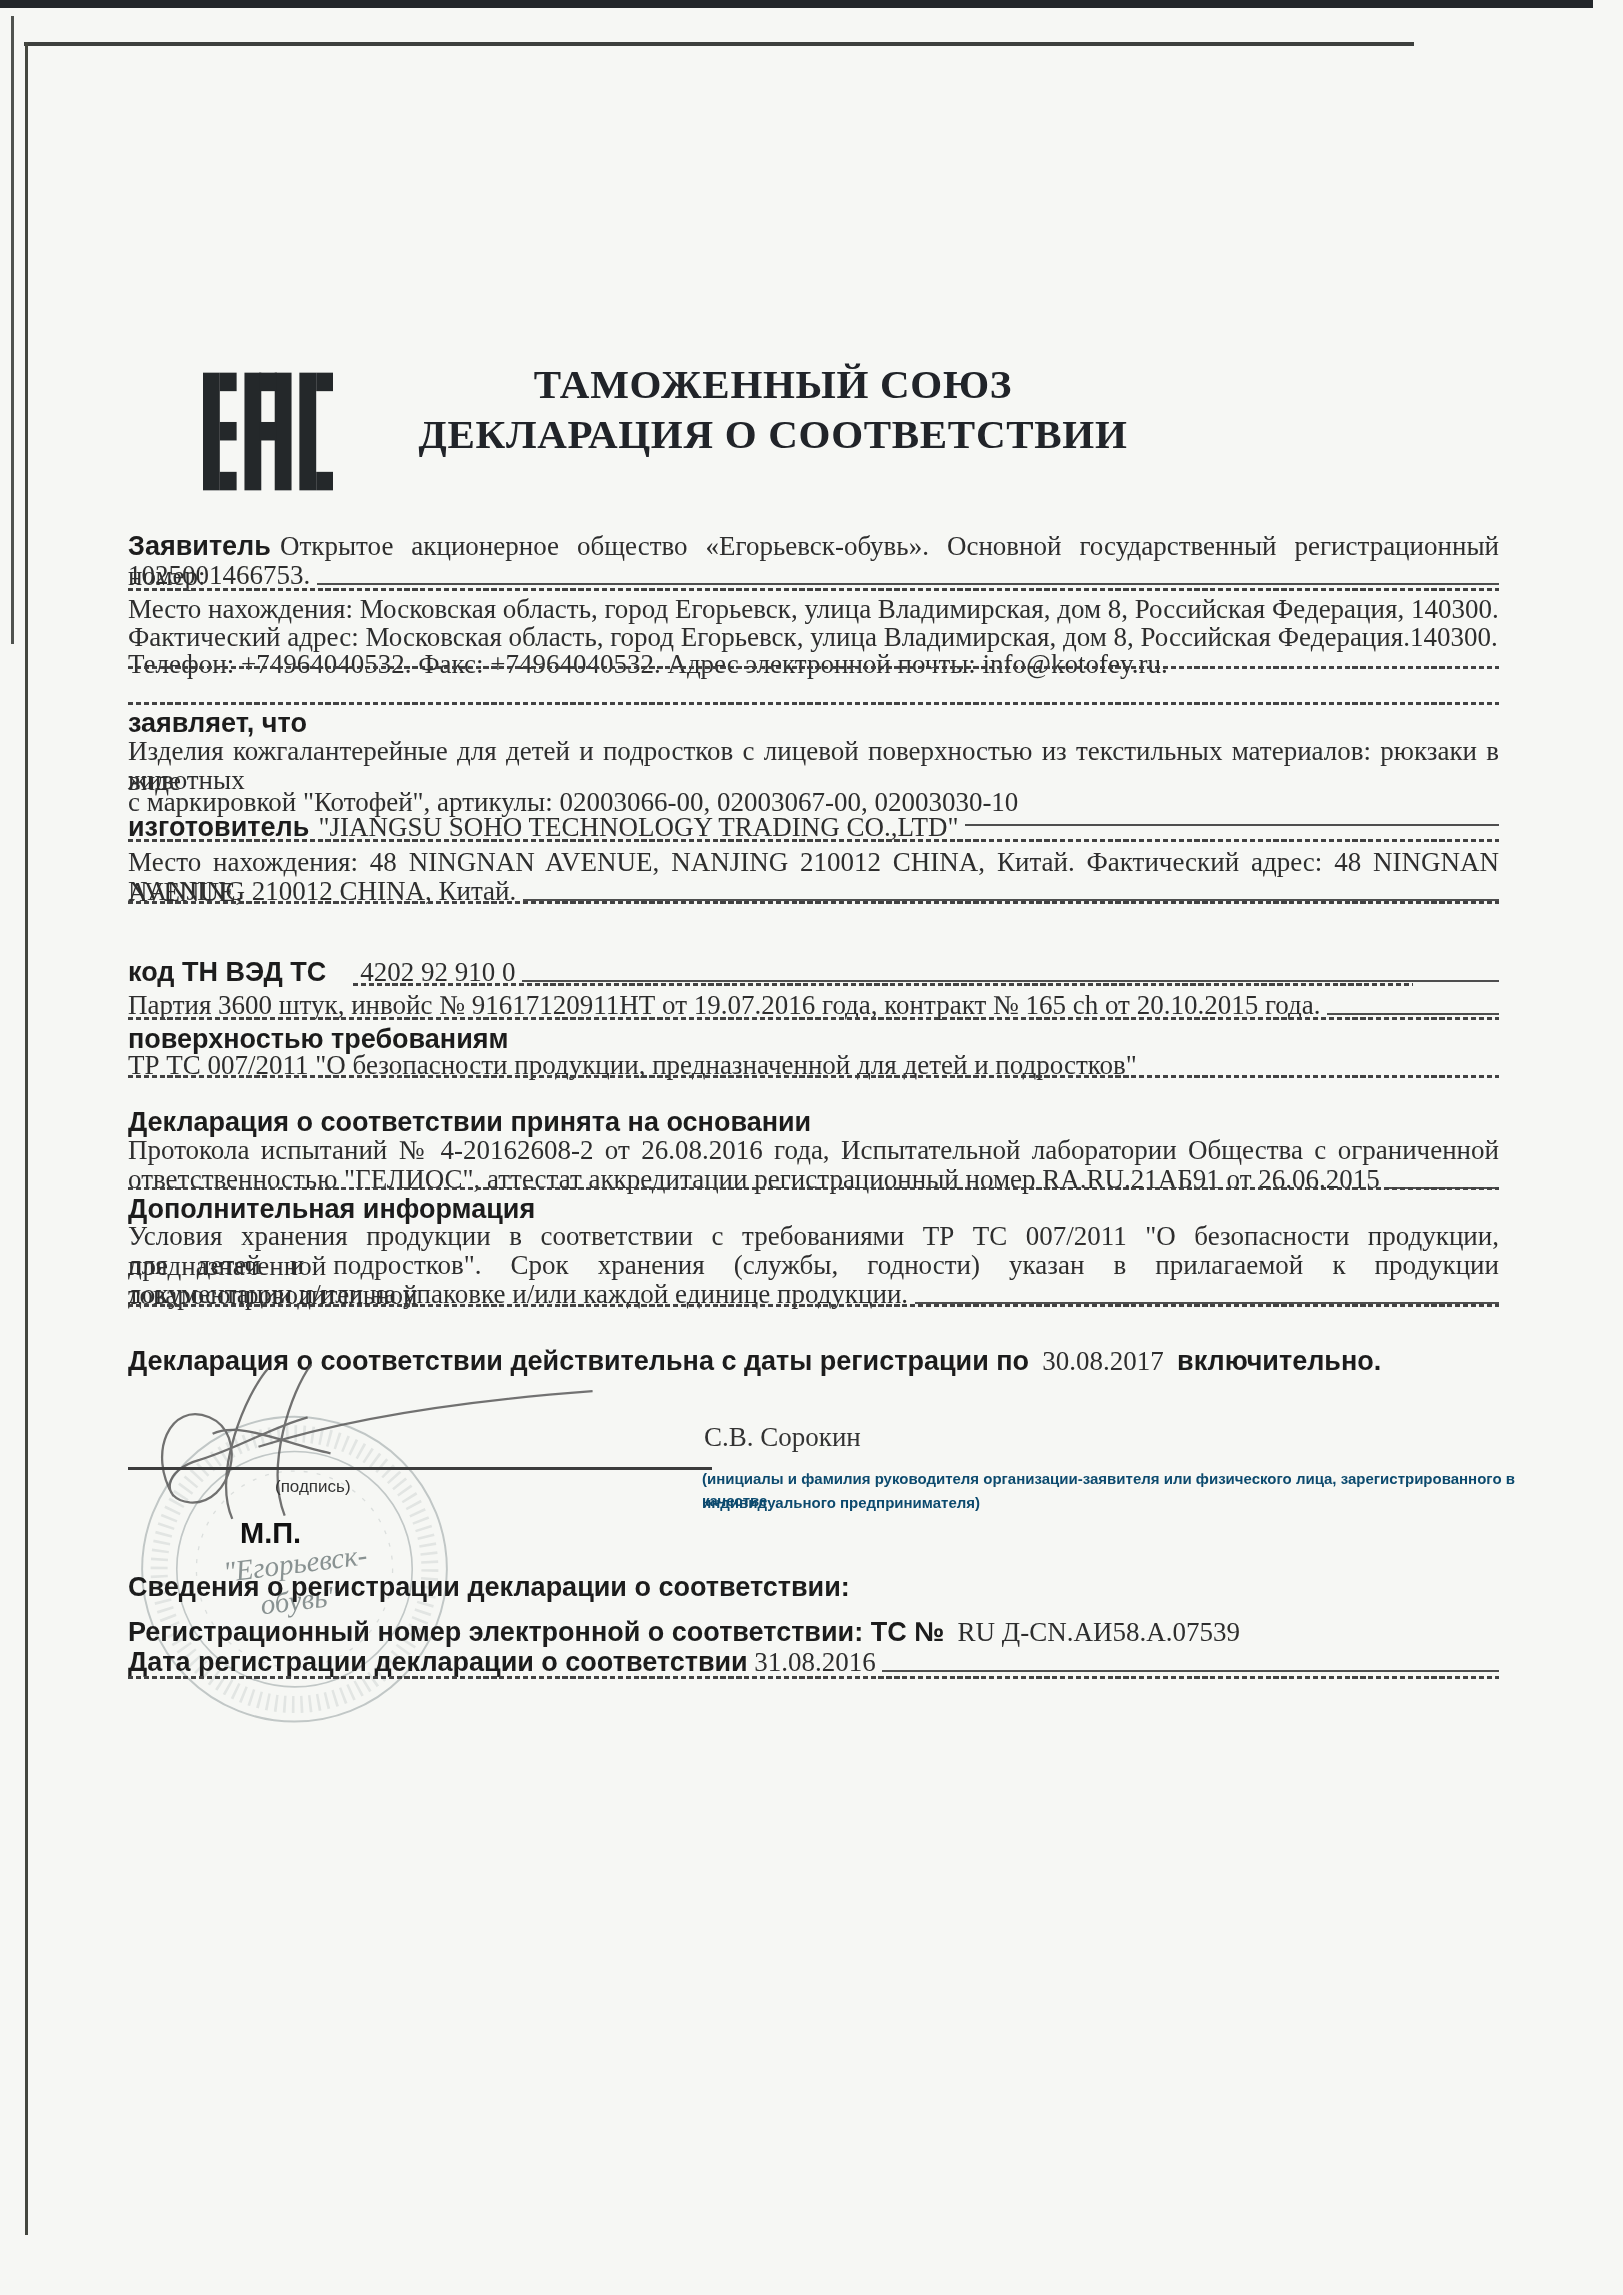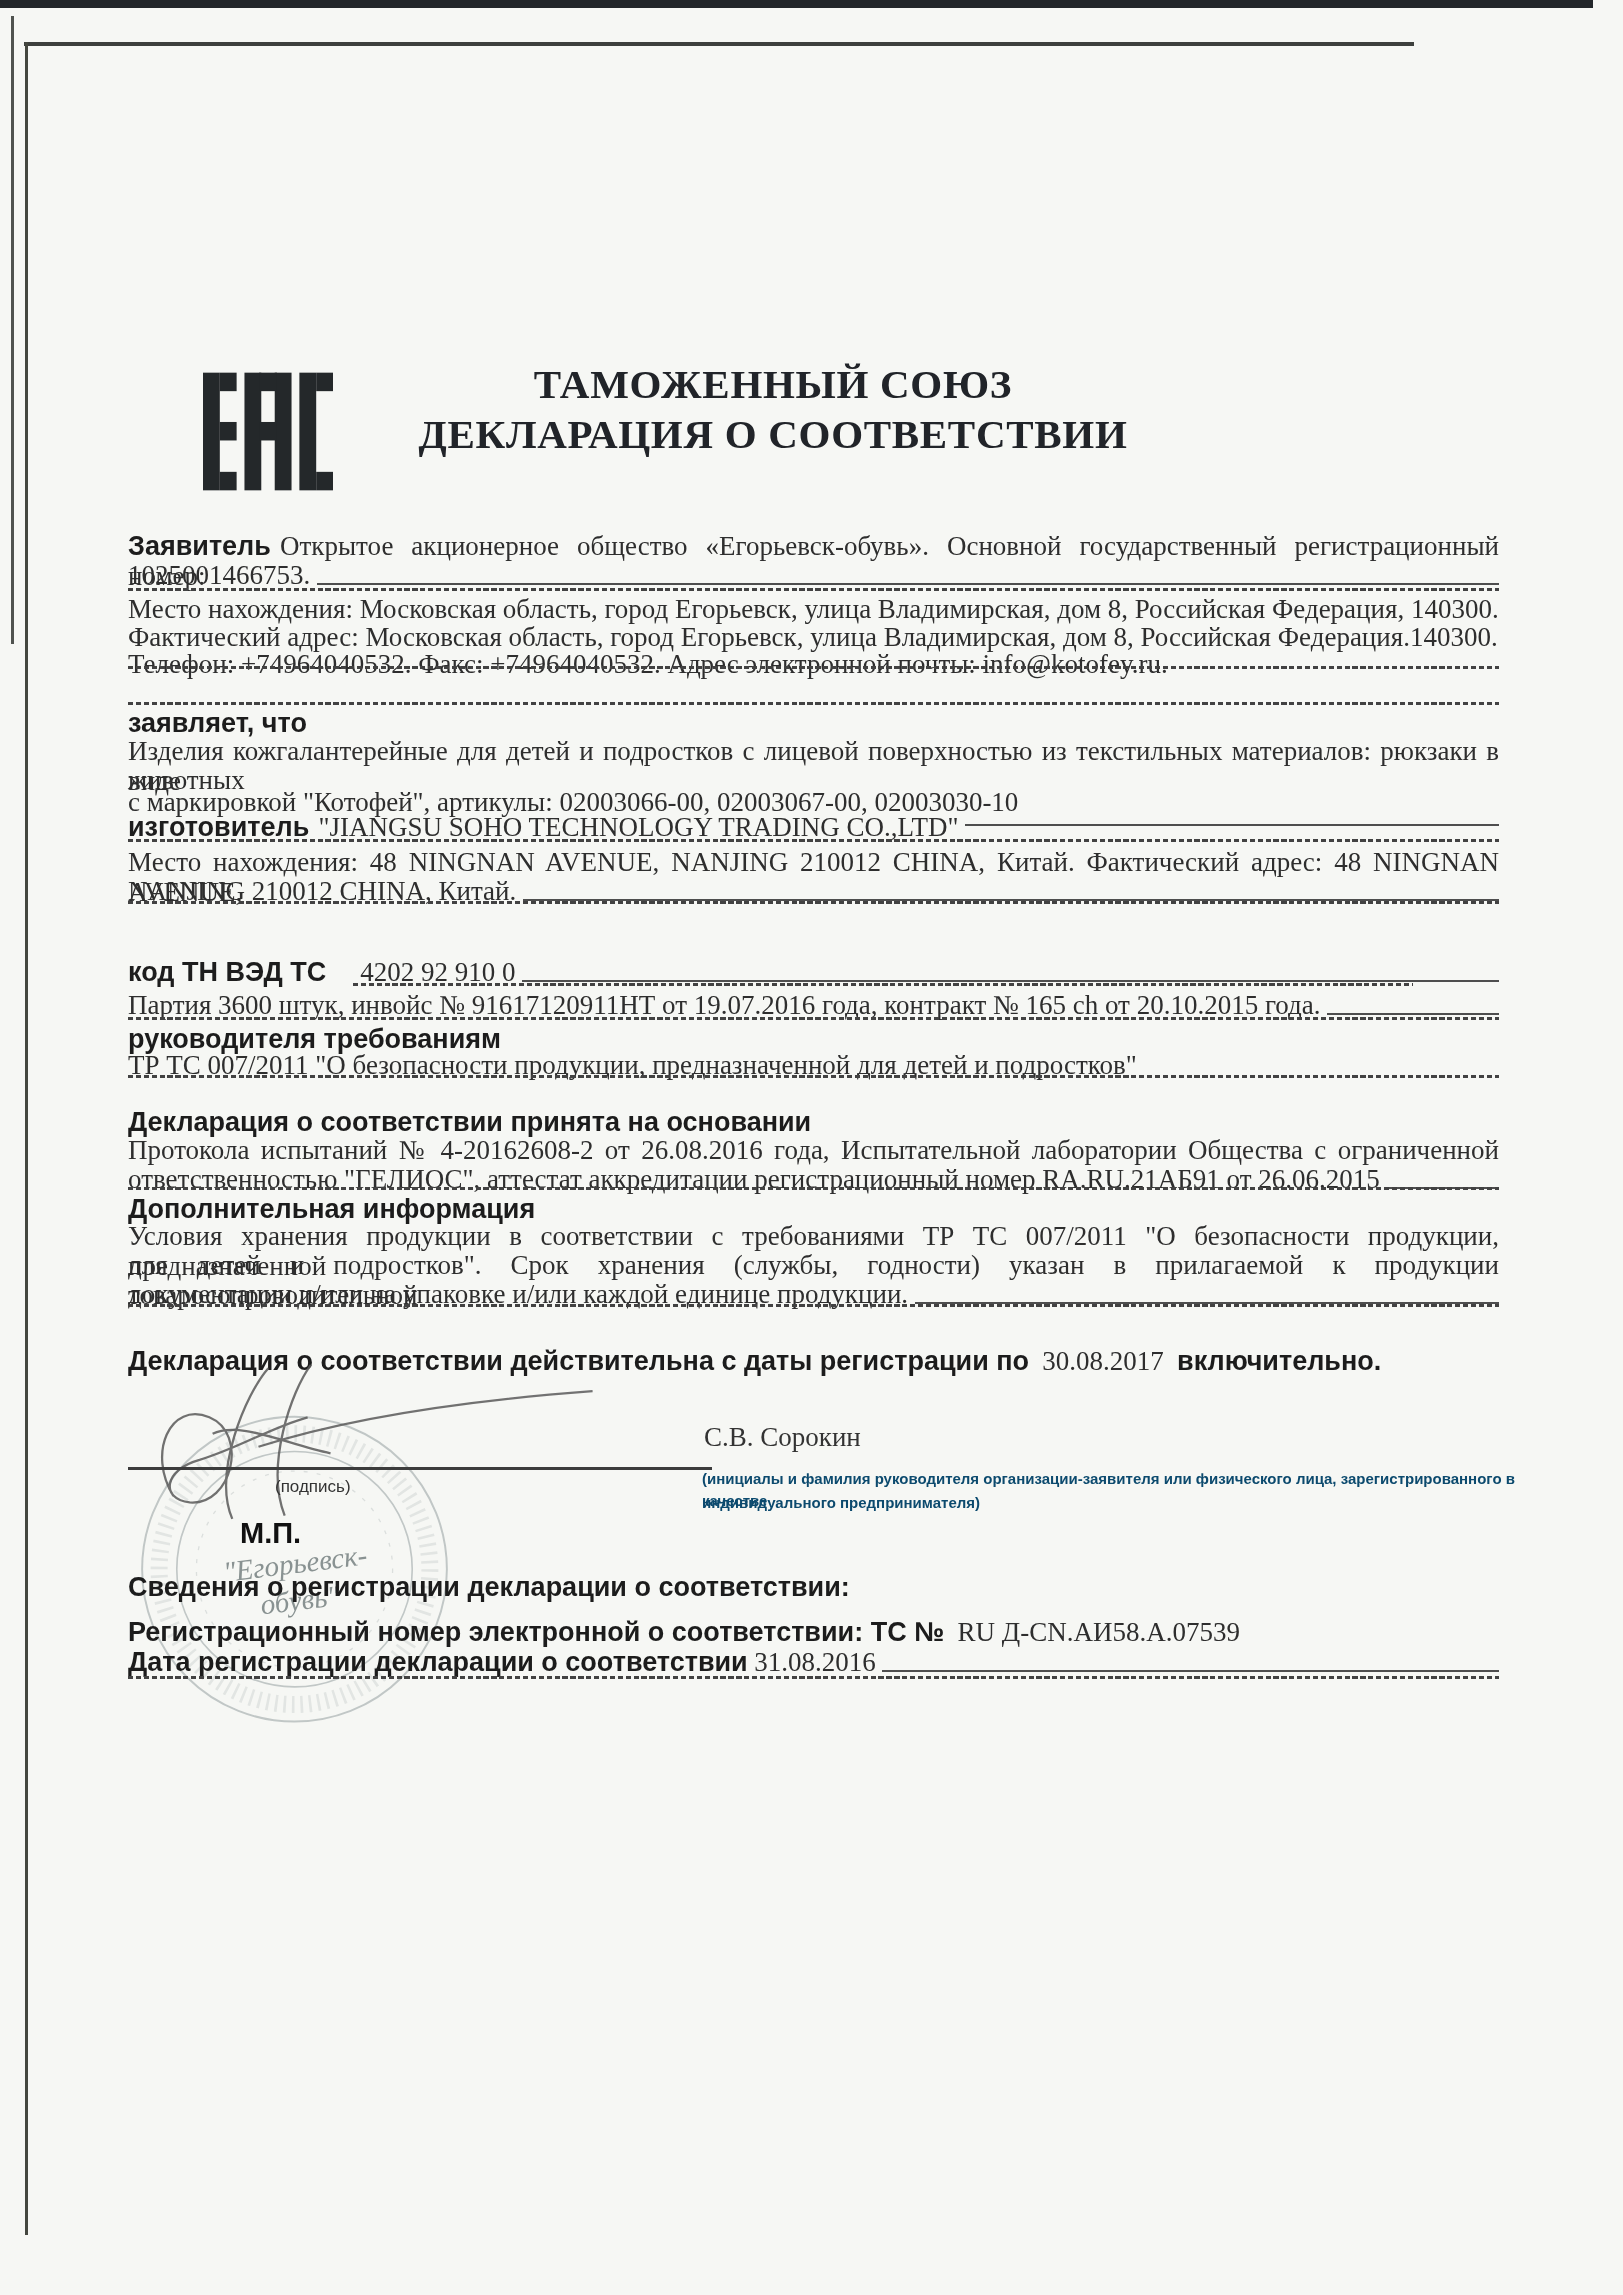--- a/index.html
+++ b/index.html
@@ -121,21 +121,21 @@
     <span class="fill"></span>
   </div>
   <div class="dash" style="top:983px;left:353px;width:1060px;"></div>
   <div class="row frow" style="top:990px;">
     <span>Партия 3600 штук, инвойс № 91617120911НТ от 19.07.2016 года, контракт № 165 ch от 20.10.2015 года.</span>
     <span class="fill"></span>
   </div>
   <div class="dash" style="top:1017px;"></div>
 
   <div class="row hdr" style="top:1024px;">
-    <span>руководителя требованиям</span>
+    <span>поверхностью требованиям</span>
   </div>
   <div class="row" style="top:1050px;">
     <span>ТР ТС 007/2011 "О безопасности продукции, предназначенной для детей и подростков"</span>
   </div>
   <div class="dash" style="top:1075px;"></div>
 
   <div class="row hdr" style="top:1107px;">
     <span>Декларация о соответствии принята на основании</span>
   </div>
   <div class="row just" style="top:1135px;">

